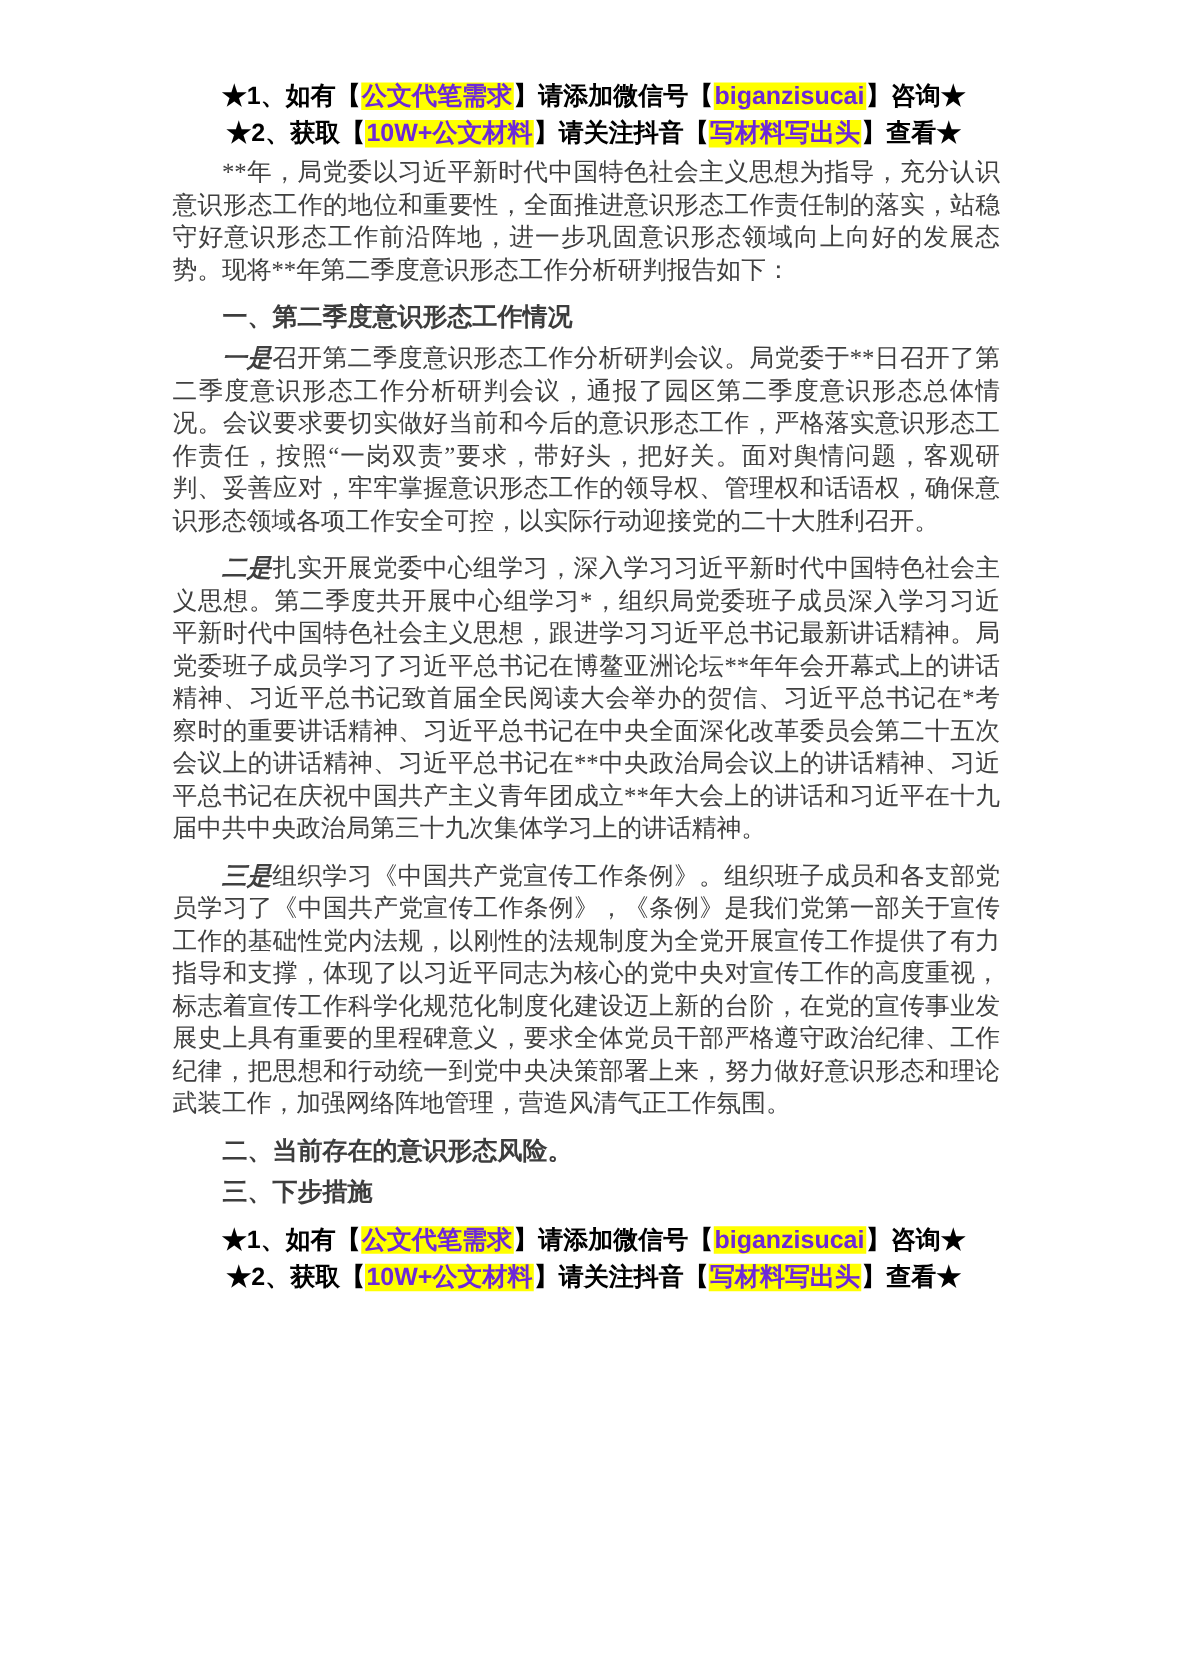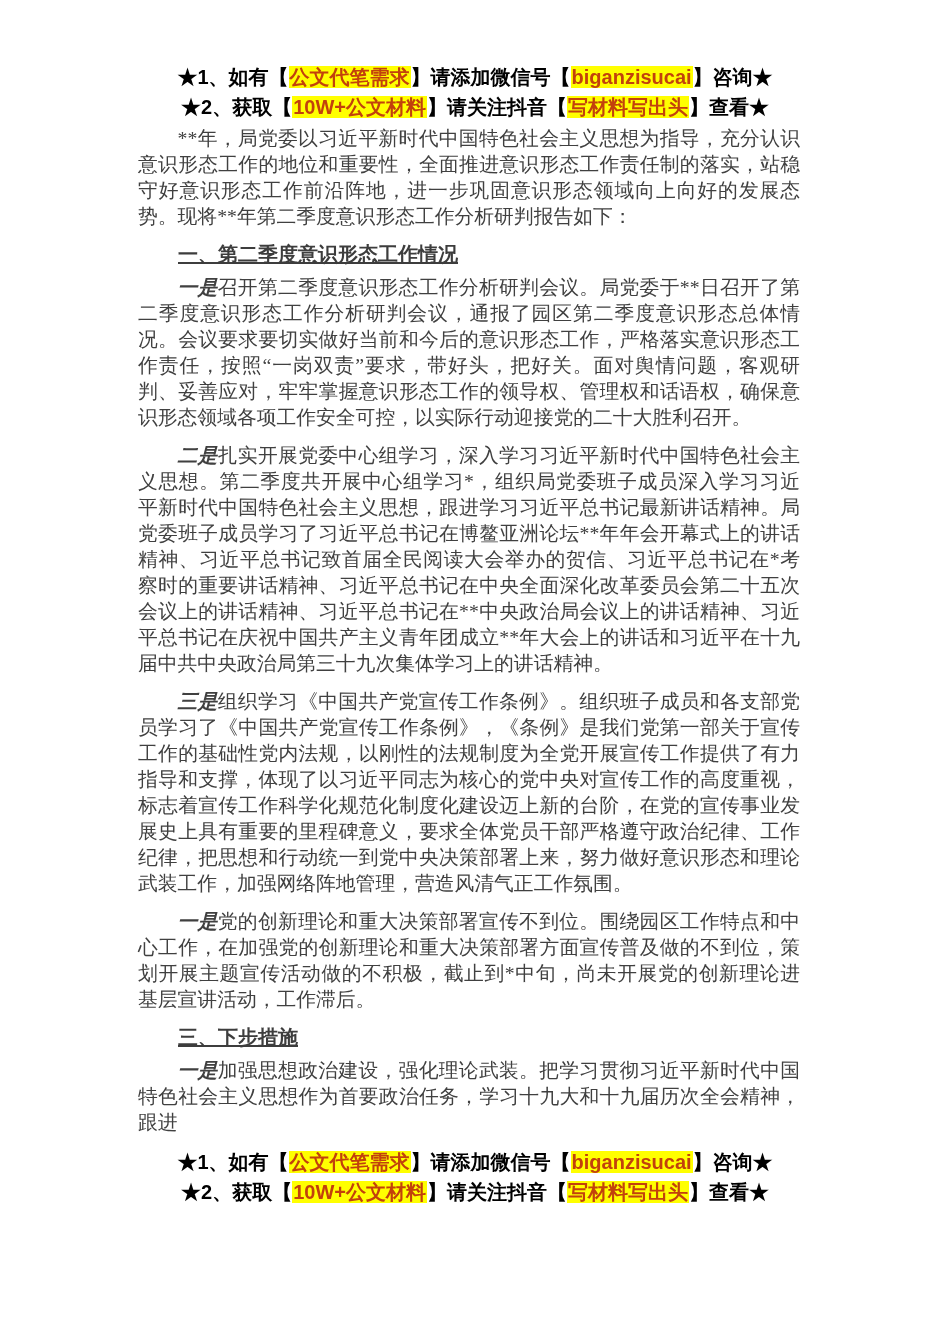--- a/index.html
+++ b/index.html
@@ -15,57 +15,55 @@
   .notice {
     font-family: "Liberation Sans", sans-serif;
     font-weight: 700;
     font-size: 20px;
     line-height: 30px;
     color: #000000;
     text-align: center;
   }
   .notice-line { white-space: nowrap; }
   .seg { display: inline; }
-  .seg-hl { background: #ffff00; color: #c2410c; padding: 0 1px; }
+  .seg-hl { background: #ffff00; color: #6d28d9; padding: 0 1px; }
   .seg-ul { text-decoration-thickness: 2px; text-underline-offset: 3px; }
   .doc {
     margin-top: 3px;
     color: #404040;
     font-size: 19.8px;
     line-height: 26px;
     text-align: justify;
   }
   .para { margin: 0 12px 12px 0; text-indent: 2em; }
   .heading {
     margin: 7px 0 7px 0;
     text-indent: 2em;
     font-weight: 700;
     font-family: "Liberation Sans", sans-serif;
     color: #3d3d3d;
     font-size: 20px;
-    text-decoration: underline;
   }
   .lead { font-weight: 700; font-style: italic; }
   .footer-notice { margin-top: 10px; }
 </style>
 </head>
 <body>
 
 <div class="page">
   <div class="notice">
       <div class="notice-line"><span class="seg">★1、如有【</span><span class="seg seg-hl">公文代笔需求</span><span class="seg">】请</span><span class="seg seg-ul">添加</span><span class="seg">微信号【</span><span class="seg seg-hl seg-ul">biganzisucai</span><span class="seg">】咨询★</span></div>
       <div class="notice-line"><span class="seg">★2、获取【</span><span class="seg seg-hl">10W+公文材料</span><span class="seg">】请</span><span class="seg seg-ul">关注</span><span class="seg">抖音【</span><span class="seg seg-hl seg-ul">写材料写出头</span><span class="seg">】查看★</span></div>
     </div>
   <div class="doc">
       <p class="para">**年，局党委以习近平新时代中国特色社会主义思想为指导，充分认识意识形态工作的地位和重要性，全面推进意识形态工作责任制的落实，站稳守好意识形态工作前沿阵地，进一步巩固意识形态领域向上向好的发展态势。现将**年第二季度意识形态工作分析研判报告如下：</p>
       <p class="heading">一、第二季度意识形态工作情况</p>
       <p class="para"><span class="lead">一是</span>召开第二季度意识形态工作分析研判会议。局党委于**日召开了第二季度意识形态工作分析研判会议，通报了园区第二季度意识形态总体情况。会议要求要切实做好当前和今后的意识形态工作，严格落实意识形态工作责任，按照“一岗双责”要求，带好头，把好关。面对舆情问题，客观研判、妥善应对，牢牢掌握意识形态工作的领导权、管理权和话语权，确保意识形态领域各项工作安全可控，以实际行动迎接党的二十大胜利召开。</p>
       <p class="para"><span class="lead">二是</span>扎实开展党委中心组学习，深入学习习近平新时代中国特色社会主义思想。第二季度共开展中心组学习*，组织局党委班子成员深入学习习近平新时代中国特色社会主义思想，跟进学习习近平总书记最新讲话精神。局党委班子成员学习了习近平总书记在博鳌亚洲论坛**年年会开幕式上的讲话精神、习近平总书记致首届全民阅读大会举办的贺信、习近平总书记在*考察时的重要讲话精神、习近平总书记在中央全面深化改革委员会第二十五次会议上的讲话精神、习近平总书记在**中央政治局会议上的讲话精神、习近平总书记在庆祝中国共产主义青年团成立**年大会上的讲话和习近平在十九届中共中央政治局第三十九次集体学习上的讲话精神。</p>
       <p class="para"><span class="lead">三是</span>组织学习《中国共产党宣传工作条例》。组织班子成员和各支部党员学习了《中国共产党宣传工作条例》，《条例》是我们党第一部关于宣传工作的基础性党内法规，以刚性的法规制度为全党开展宣传工作提供了有力指导和支撑，体现了以习近平同志为核心的党中央对宣传工作的高度重视，标志着宣传工作科学化规范化制度化建设迈上新的台阶，在党的宣传事业发展史上具有重要的里程碑意义，要求全体党员干部严格遵守政治纪律、工作纪律，把思想和行动统一到党中央决策部署上来，努力做好意识形态和理论武装工作，加强网络阵地管理，营造风清气正工作氛围。</p>
-      <p class="para"><span class="lead">一是</span>党的创新理论和重大决策部署宣传不到位。围绕园区工作特点和中心工作，在加强党的创新理论和重大决策部署方面宣传普及做的不到位，策划开展主题宣传活动做的不积极，截止到*中旬，尚未开展党的创新理论进基层宣讲活动，工作滞后。</p>
+      <p class="heading">二、当前存在的意识形态风险。</p>
       <p class="heading">三、下步措施</p>
-      <p class="para"><span class="lead">一是</span>加强思想政治建设，强化理论武装。把学习贯彻习近平新时代中国特色社会主义思想作为首要政治任务，学习十九大和十九届历次全会精神，跟进</p>
     </div>
   <div class="notice footer-notice">
       <div class="notice-line"><span class="seg">★1、如有【</span><span class="seg seg-hl">公文代笔需求</span><span class="seg">】请</span><span class="seg seg-ul">添加</span><span class="seg">微信号【</span><span class="seg seg-hl seg-ul">biganzisucai</span><span class="seg">】咨询★</span></div>
       <div class="notice-line"><span class="seg">★2、获取【</span><span class="seg seg-hl">10W+公文材料</span><span class="seg">】请</span><span class="seg seg-ul">关注</span><span class="seg">抖音【</span><span class="seg seg-hl seg-ul">写材料写出头</span><span class="seg">】查看★</span></div>
     </div>
 </div>
 
 </body></html>

